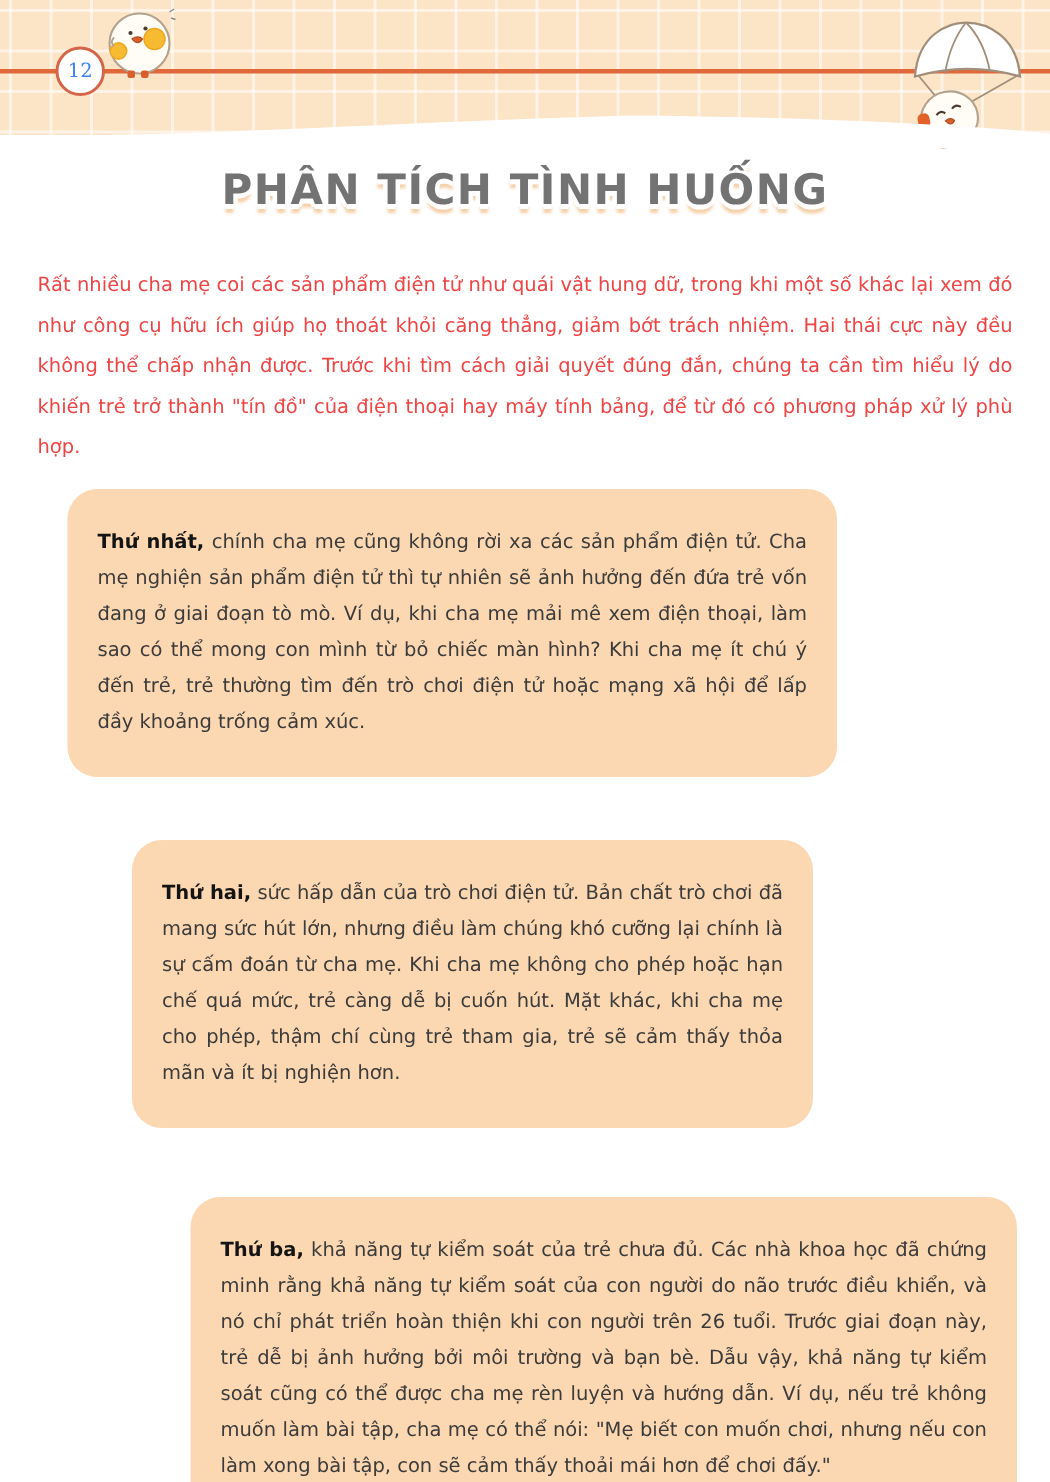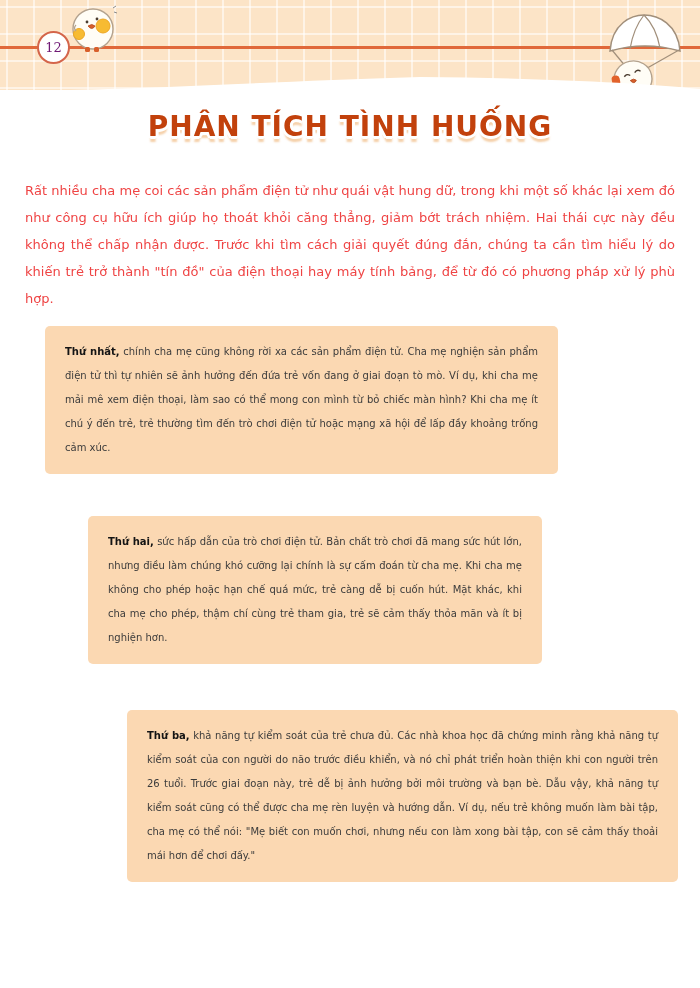--- a/index.html
+++ b/index.html
@@ -21,45 +21,45 @@
   }
   .divider{
     position:absolute;left:0;top:46px;width:100%;height:3px;
     background:#e0683a;z-index:1;
   }
   .badge{
     position:absolute;left:37px;top:31px;width:29px;height:29px;
     background:#ffffff;border:2px solid #d4654a;border-radius:50%;
     display:flex;align-items:center;justify-content:center;
     font-family:"DejaVu Serif","Liberation Serif",serif;
-    font-size:13px;color:#701a75;z-index:3;text-align:right;
+    font-size:13px;color:#3b82f6;z-index:3;text-align:right;
   }
   .chick-left{position:absolute;left:66px;top:5px;z-index:2;}
   .chick-right{position:absolute;right:12px;top:11px;z-index:2;}
   .wave{position:absolute;left:0;bottom:-1px;width:700px;height:26px;display:block;z-index:2;}
   
   .title{
     margin:12px 0 0;text-align:center;
     font-size:28px;font-weight:800;letter-spacing:1px;
-    color:#c2410c;
+    color:#737373;
     text-shadow:
       -2px -2px 0 #fff, 2px -2px 0 #fff, -2px 2px 0 #fff, 2px 2px 0 #fff,
       -3px 0 0 #fff, 3px 0 0 #fff, 0 -3px 0 #fff, 0 3px 0 #fff,
       0 6px 2px rgba(243,196,148,.8);
   }
   
   .intro{
     margin:34px 25px 0;
     font-size:13px;line-height:27px;
     color:#ef4444;text-align:justify;
   }
   .box{
-    background:#fbd8b2;border-radius:5px;
-    padding:14px 20px;
-    font-size:10px;line-height:24px;color:#3b3b3b;
+    background:#fbd8b2;border-radius:20px;
+    padding:24px 20px;
+    font-size:13px;line-height:24px;color:#3b3b3b;
     text-align:justify;box-sizing:border-box;
   }
   .box .lead{font-weight:bold;color:#141414;}
   .box1{margin:14px 0 0 45px;width:513px;}
   .box2{margin:42px 0 0 88px;width:454px;}
   .box3{margin:46px 0 0 127px;width:551px;}
 </style>
 </head>
 <body>
 

